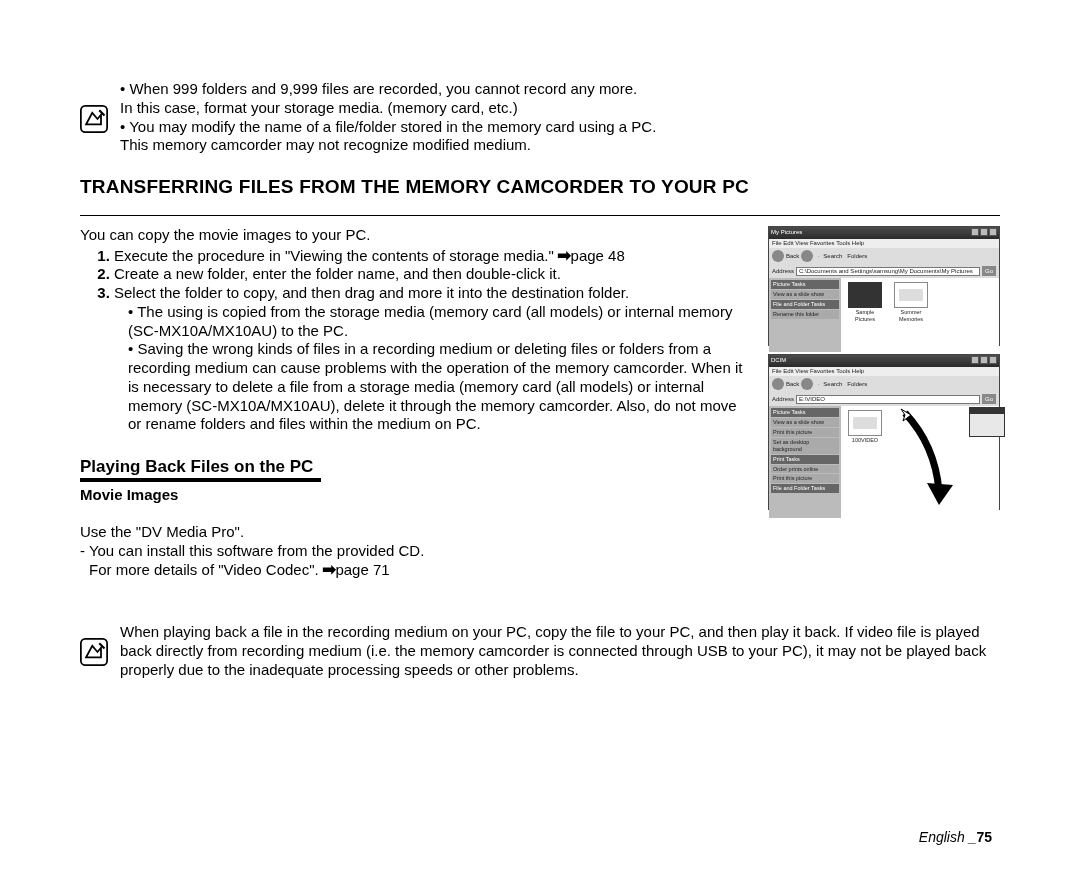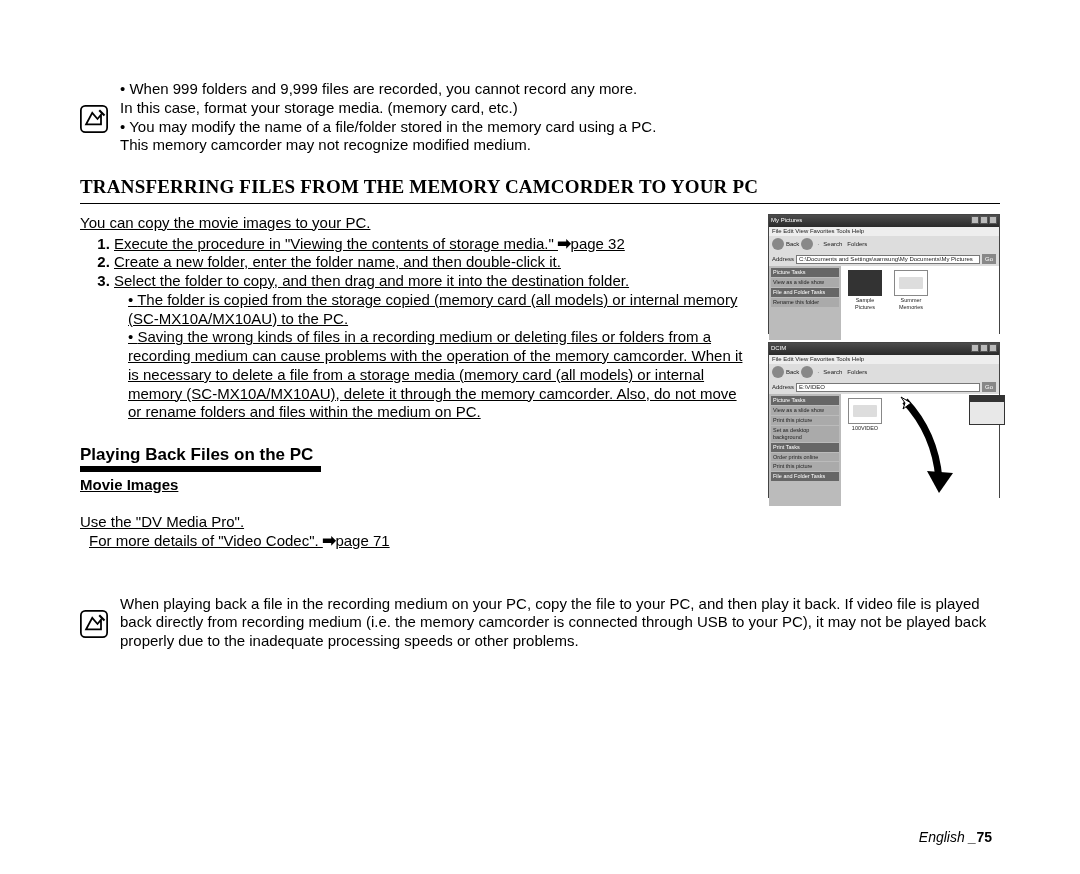--- a/index.html
+++ b/index.html
@@ -30,46 +30,45 @@
   .note-list {
     list-style: none;
   }
   .note-list li::before { content: "•  "; }
   .note-list li { margin-bottom: 0; }
   .heading-1 {
     font-weight: bold;
     font-size: 19px;
     letter-spacing: 0.2px;
     border-bottom: 1px solid #000;
-    padding-bottom: 4px;
+    padding-bottom: 16px;
     margin-top: 20px;
     margin-bottom: 10px;
-    font-family: Liberation Serif, serif;
   }
   .content-row {
     display: flex;
     align-items: flex-start;
   }
-  .text-col { flex: 1; padding-right: 16px; text-decoration: underline; }
+  .text-col { flex: 1; padding-right: 16px; }
   .img-col { width: 232px; flex-shrink: 0; margin-top: 0; }
   .intro { margin-bottom: 2px; }
   ol.steps {
     padding-left: 34px;
   }
   ol.steps > li { margin-bottom: 0; }
   ol.steps > li::marker { font-weight: bold; }
   ul.sub {
     list-style: none;
     padding-left: 14px;
   }
   ul.sub li::before { content: "•  "; }
   .heading-2 {
     font-weight: bold;
     font-size: 17px;
-    border-bottom: 6px solid #000000;
+    border-bottom: 4px solid #000000;
     display: inline-block;
     padding-right: 8px;
     padding-bottom: 1px;
     margin-top: 22px;
     margin-bottom: 4px;
   }
   .heading-3 {
     font-weight: bold;
     font-size: 15px;
     margin-bottom: 18px;
@@ -140,35 +139,36 @@
   </ul>
 </div>
 
 <h2 class="heading-1">TRANSFERRING FILES FROM THE MEMORY CAMCORDER TO YOUR PC</h2>
 
 <div class="content-row">
   <div class="text-col">
     <p class="intro">You can copy the movie images to your PC.</p>
     <ol class="steps">
       <li>
-        <span>Execute the procedure in "Viewing the contents of storage media." </span><span class="arrow">➡</span><span>page 32</span><br>
+        <span>Execute the procedure in "Viewing the contents of storage media." </span><span class="arrow">➡</span><span>page 48</span><br>
       </li>
       <li>Create a new folder, enter the folder name, and then double-click it.</li>
       <li>
         <span>Select the folder to copy, and then drag and more it into the destination folder.</span>
         <ul class="sub">
-          <li>The folder is copied from the storage copied (memory card (all models) or internal memory (SC-MX10A/MX10AU) to the PC.</li>
+          <li>The using is copied from the storage media (memory card (all models) or internal memory (SC-MX10A/MX10AU) to the PC.</li>
           <li>Saving the wrong kinds of files in a recording medium or deleting files or folders from a recording medium can cause problems with the operation of the memory camcorder. When it is necessary to delete a file from a storage media (memory card (all models) or internal memory (SC-MX10A/MX10AU), delete it through the memory camcorder. Also, do not move or rename folders and files within the medium on PC.</li>
         </ul>
       </li>
     </ol>
 
     <h3 class="heading-2">Playing Back Files on the PC</h3><br>
     <div class="heading-3">Movie  Images</div>
     <div>Use the "DV Media Pro".</div>
+    <div>- You can install this software from the provided CD.</div>
     <div style="padding-left:9px">
       <span>For more details of "Video Codec". </span><span class="arrow">➡</span><span>page 71</span>
     </div>
   </div>
 
   <div class="img-col">
 
     <div class="win-shot" style="height:120px">
       <div class="titlebar">
         <span>My Pictures</span>

